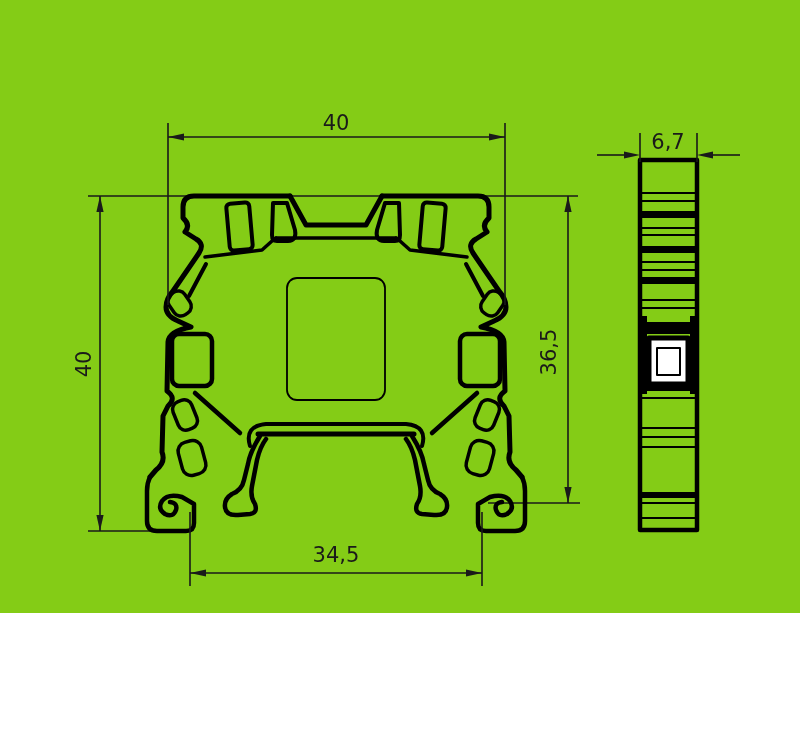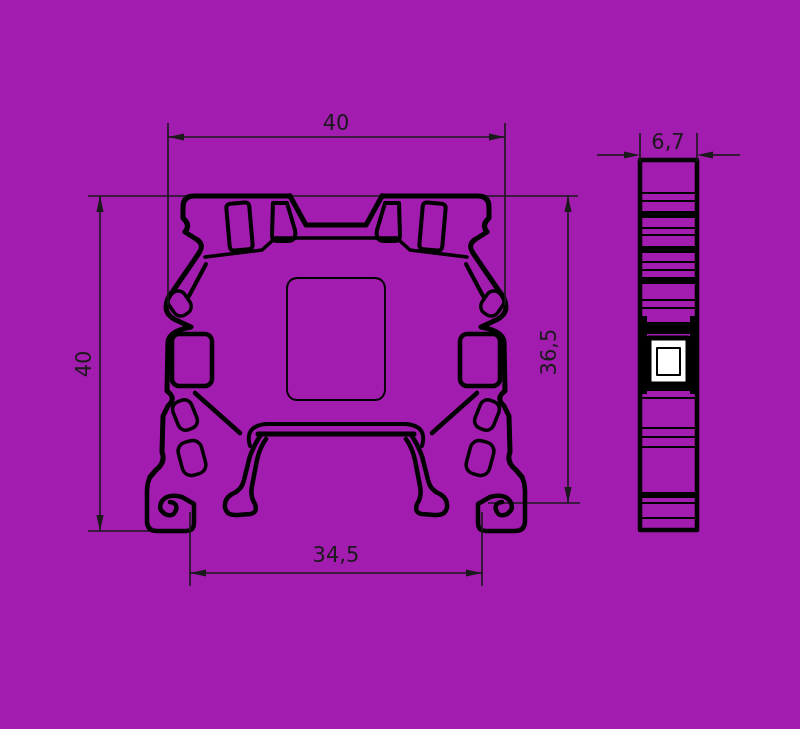--- a/index.html
+++ b/index.html
@@ -1,19 +1,19 @@
 <!DOCTYPE html>
 <html><head>
 <meta charset="utf-8">
 <style>
   html,body{margin:0;padding:0;background:#ffffff;}
   .canvas{
     position:relative;
-    width:800px;height:729px;
-    background:#a21caf;
+    width:800px;height:613px;
+    background:#84cc16;
     font-family:"DejaVu Sans","Liberation Sans",sans-serif;
     overflow:hidden;
   }
   svg{display:block;}
   .profile{fill:none;stroke:#000000;stroke-linecap:round;stroke-linejoin:round;}
   .s5{stroke-width:5;}
   .s45{stroke-width:4.5;}
   .s4{stroke-width:4;}
   .s35{stroke-width:3.5;}
   .s2{stroke-width:2;}

